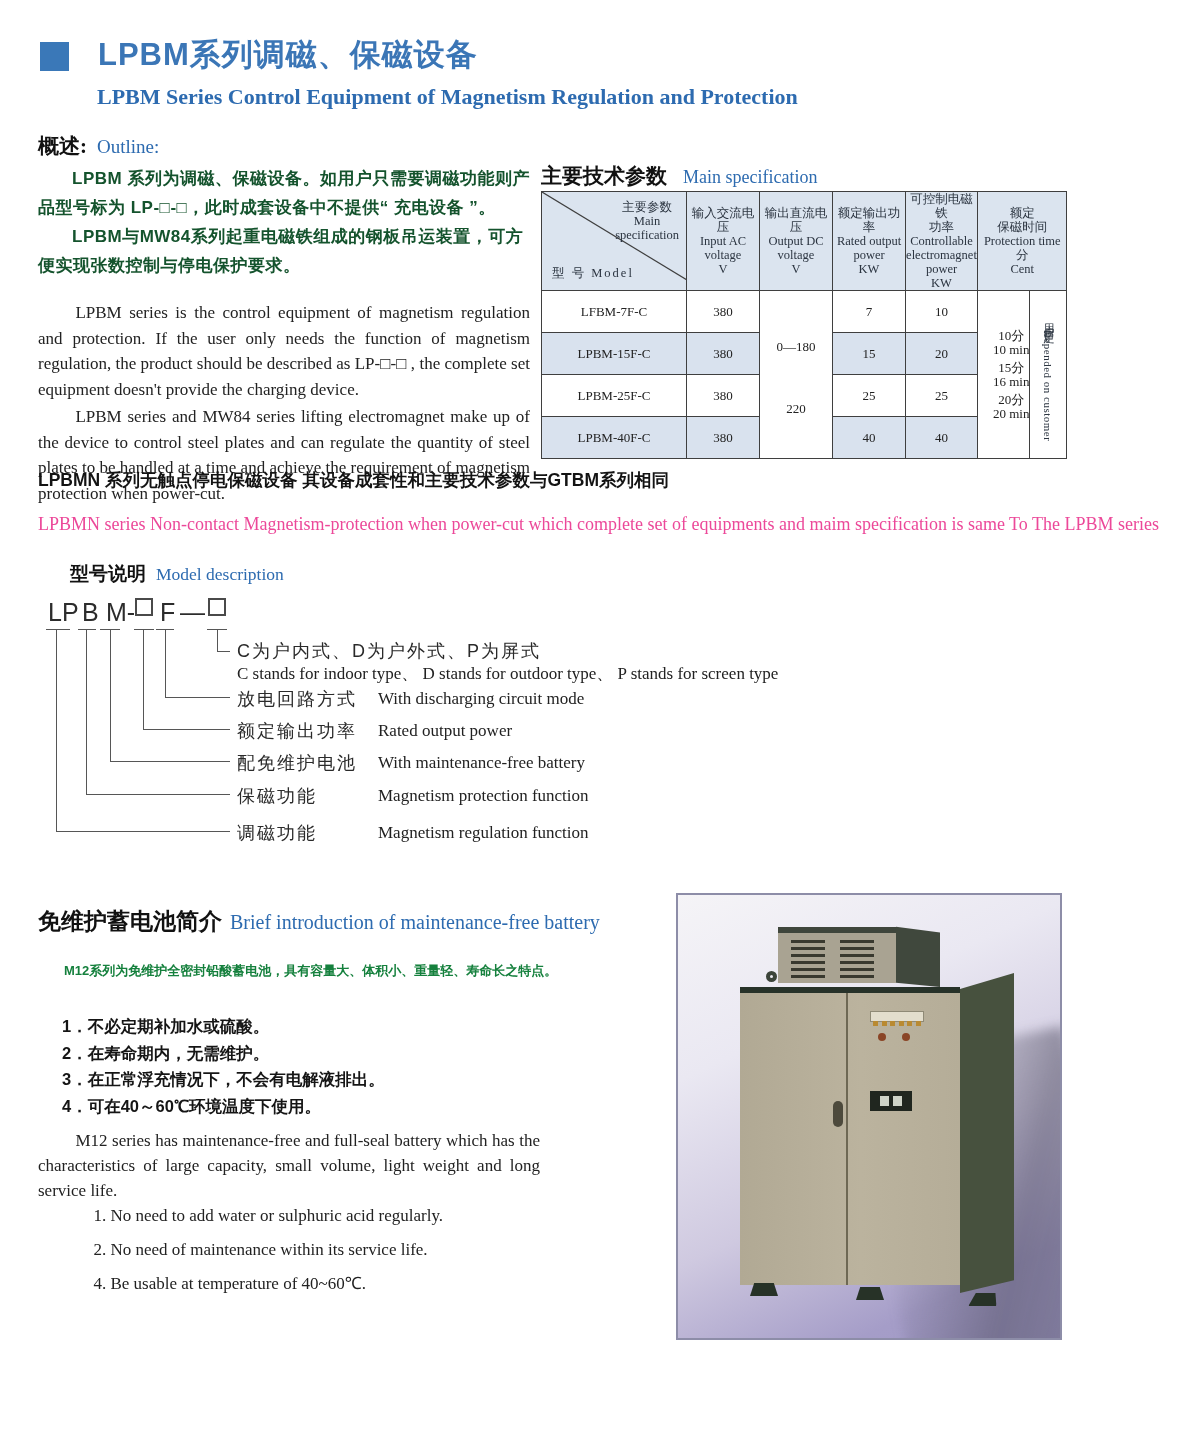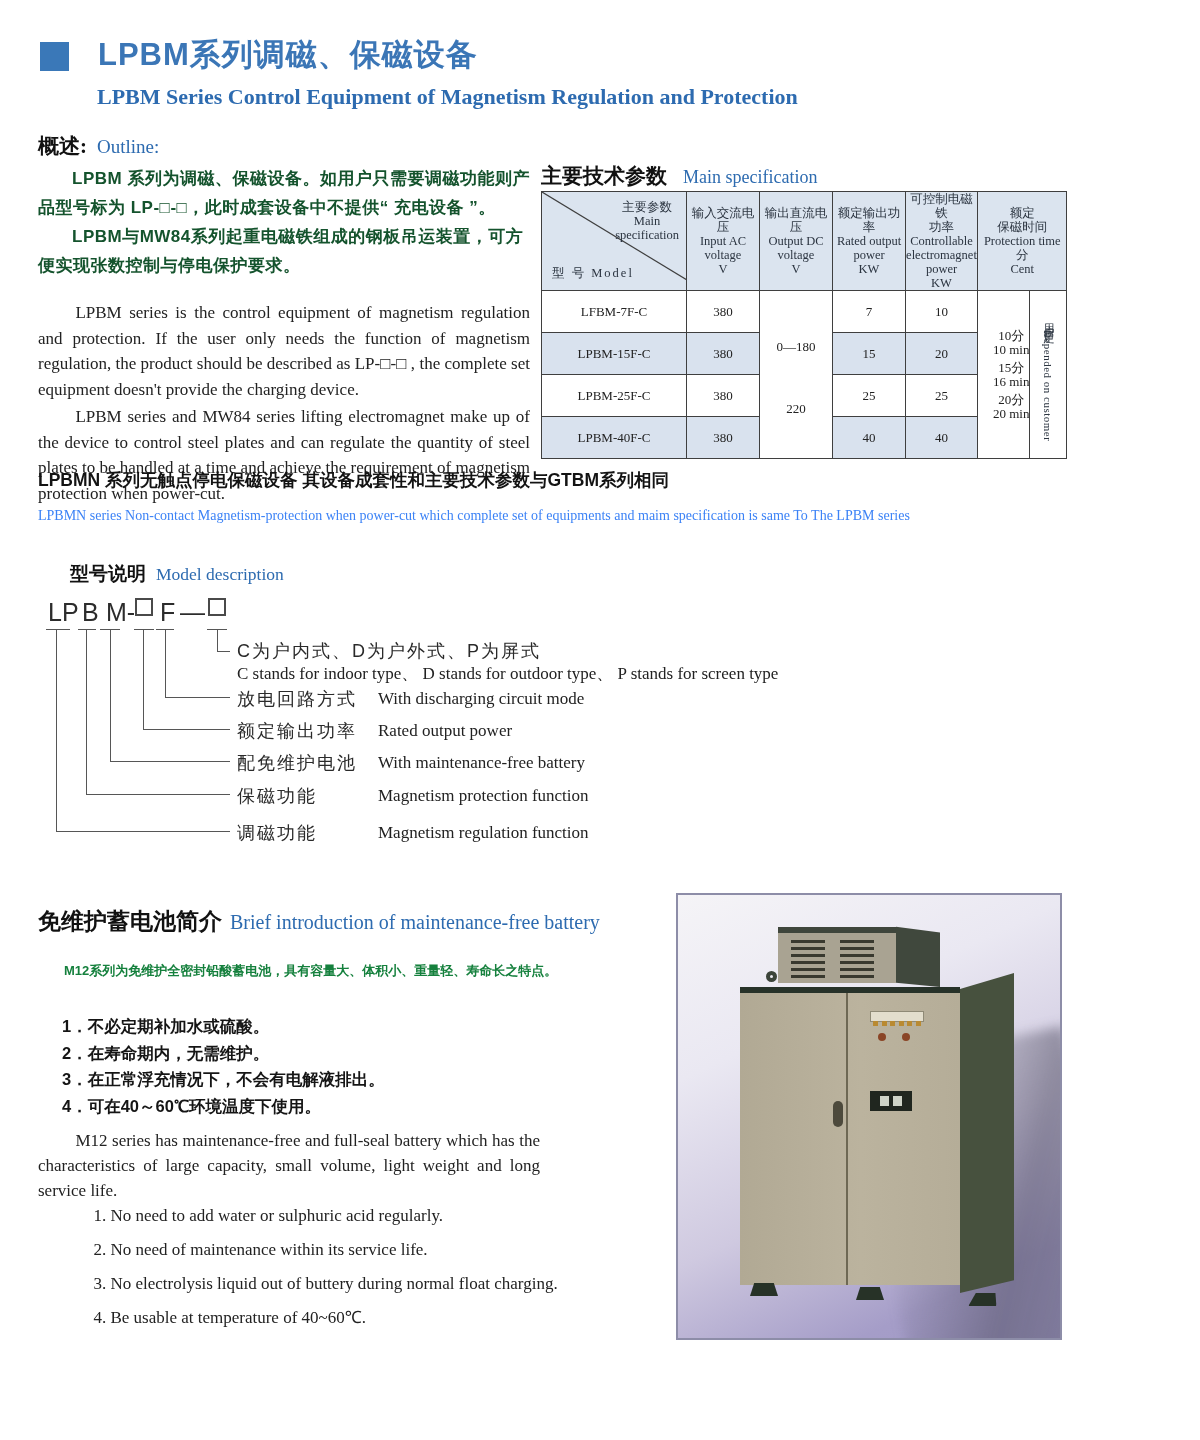--- a/index.html
+++ b/index.html
@@ -47,21 +47,21 @@
   td.time-cell { background:#fff !important; font-size:12px; line-height:14px; }
   .time-pair { margin:4px 0; display:block;padding-left:15px; }
   td.cust-cell { background:#fff !important; vertical-align:top; }
   .v-cn { writing-mode:vertical-rl; text-orientation:upright; font-size:11px; letter-spacing:3px;
           margin:6px auto 4px auto; color:#2b3440; }
   .v-en { writing-mode:vertical-rl; font-size:11px; margin:2px auto 0 auto; color:#2b3440; letter-spacing:0.5px; }
 
   
   .lpbmn { position:absolute; left:38px; top:468px; width:1130px; }
   .lpbmn .cn { font-family:"Liberation Sans",sans-serif; font-weight:bold; font-size:17.5px; color:#131313; }
-  .lpbmn .en { font-size:14px; line-height:22px; color:#3b82f6; margin-top:13px; }
+  .lpbmn .en { font-size:18px; line-height:22px; color:#ec4899; margin-top:21px; }
 
   
   .model-heading { position:absolute; left:38px; top:561px;margin-left:32px; }
   .model-heading .cn { font-family:"Liberation Sans",sans-serif; font-weight:bold; font-size:19px; color:#111; }
   .model-heading .en { font-size:17.5px; color:#2d6bb0; margin-left:10px; }
 
   .diagram { position:absolute; left:38px; top:598px; width:830px; height:255px; }
   .code-row { position:absolute; top:0; left:0; height:28px; font-family:"Liberation Sans",sans-serif;
               font-size:25px; color:#2c2c2c; }
   .code-row span { position:absolute; top:0; }
@@ -294,21 +294,20 @@
   <div class="bat-list-cn">
     <div>1．不必定期补加水或硫酸。</div>
     <div>2．在寿命期内，无需维护。</div>
     <div>3．在正常浮充情况下，不会有电解液排出。</div>
     <div>4．可在40～60℃环境温度下使用。</div>
   </div>
   <p class="bat-en">M12 series has maintenance-free and full-seal battery which has the characteristics of large capacity, small volume, light weight and long service life.</p>
   <div class="bat-list-en">
     <p>1. No need to add water or sulphuric acid regularly.</p>
     <p>2. No need of maintenance within its service life.</p>
-    <p>3. No electrolysis liquid out of buttery during normal float charging.</p>
     <p>4. Be usable at temperature of 40~60℃.</p>
   </div>
 
   <div class="photo">
     <div class="ph-shadow"></div>
     <div class="cab-side"></div>
     <div class="tb-side"></div>
     <div class="tb-front">
       <div class="vent v1"></div>
       <div class="vent v2"></div>

